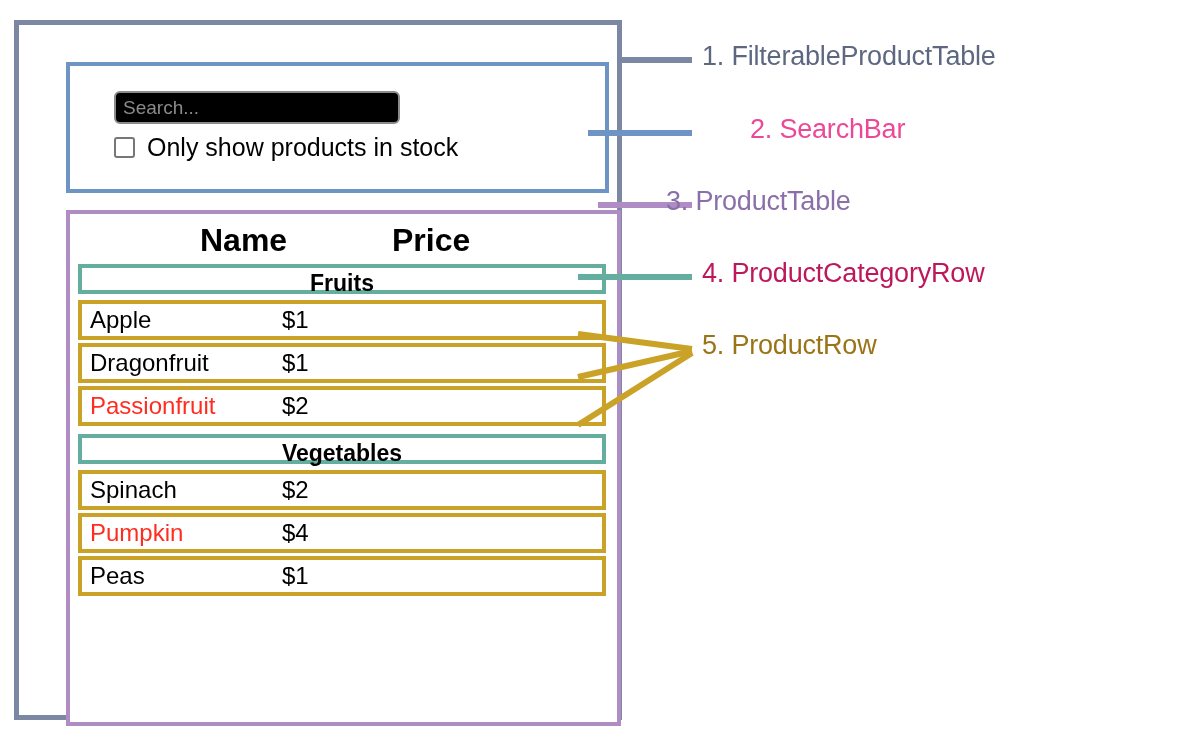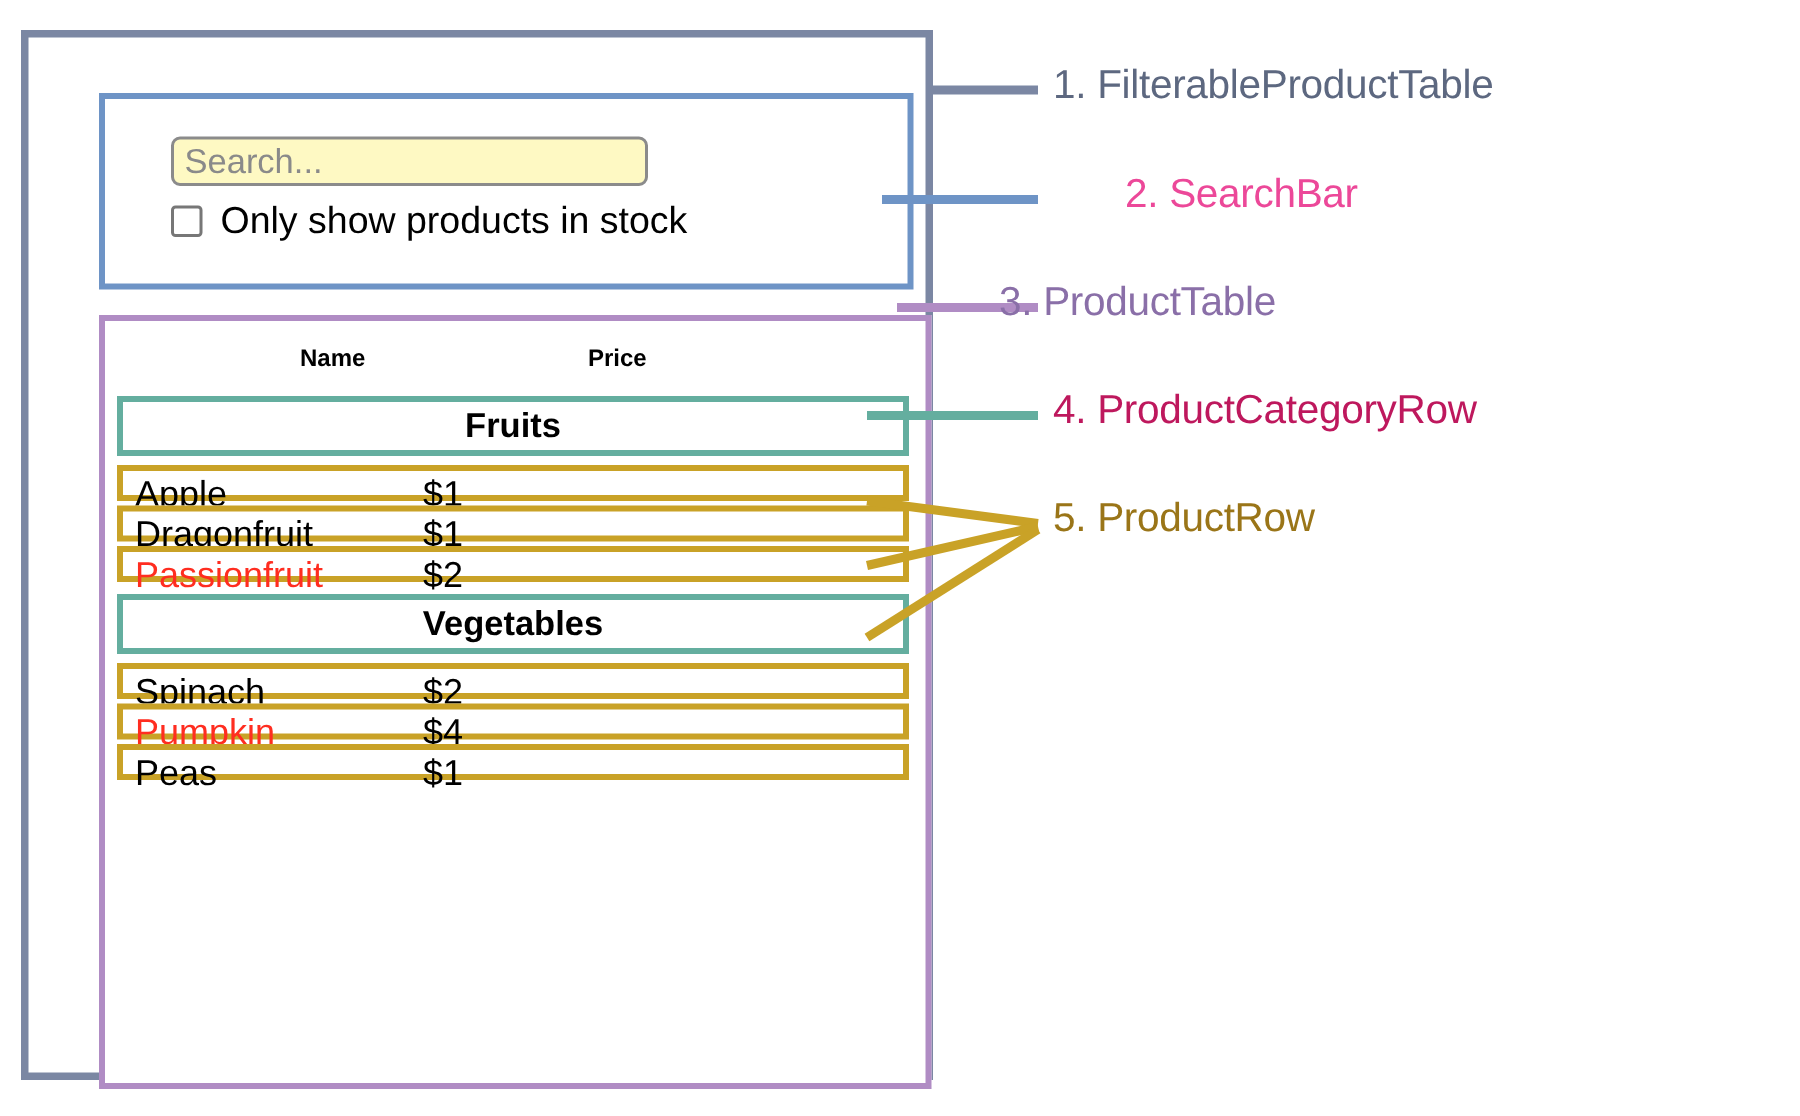--- a/index.html
+++ b/index.html
@@ -37,28 +37,28 @@
     width: 543px;
     height: 131px;
     border: 4px solid #6e94c6;
     box-sizing: border-box;
     background: #ffffff;
   }
   .search-input {
     position: absolute;
     left: 44px;
     top: 25px;
-    width: 318px;
+    width: 286px;
     height: 33px;
     border: 2px solid #8b8b8b;
     border-radius: 6px;
     box-sizing: border-box;
-    background: #fef9c3;
-    font-family: "Liberation Sans", sans-serif;
-    font-size: 23px;
+    background: #000000;
+    font-family: "Liberation Sans", sans-serif;
+    font-size: 19px;
     color: #8a8a8a;
     padding: 0 7px;
     line-height: 29px;
     outline: none;
   }
   .search-input::placeholder { color: #8a8a8a; opacity: 1; }
 
   .checkbox-row {
     position: absolute;
     left: 44px;
@@ -99,60 +99,60 @@
 
   .table-head {
     position: absolute;
     left: 0;
     top: 6px;
     width: 100%;
     height: 40px;
   }
   .th {
     position: absolute;
-    font-size: 16px;
+    font-size: 32px;
     font-weight: bold;
     color: #000000;
     line-height: 40px;
     font-family: "Liberation Sans", sans-serif;
   }
   .th-name  { left: 130px; }
   .th-price { left: 322px; }
 
   .rows {
     position: absolute;
     left: 8px;
     top: 50px;
     width: 528px;
   }
 
   .cat-row {
     position: relative;
-    height: 40px;
+    height: 30px;
     border: 4px solid #64ae9f;
     box-sizing: border-box;
     background: #ffffff;
     margin-bottom: 6px;
     margin-top: 8px;
   }
   .cat-row:first-child { margin-top: 0; }
   .cat-label {
     position: absolute;
     left: 0; right: 0; top: 0; bottom: 0;
     text-align: center;
     font-size: 23px;
     font-weight: bold;
     color: #000000;
     line-height: 30px;
     font-family: "Liberation Sans", sans-serif;
   }
 
   .prod-row {
     position: relative;
-    height: 24px;
+    height: 40px;
     border: 4px solid #c9a227;
     box-sizing: border-box;
     background: #ffffff;
     margin-bottom: 3px;
   }
   .prod-name {
     position: absolute;
     left: 8px;
     top: 0;
     line-height: 32px;

